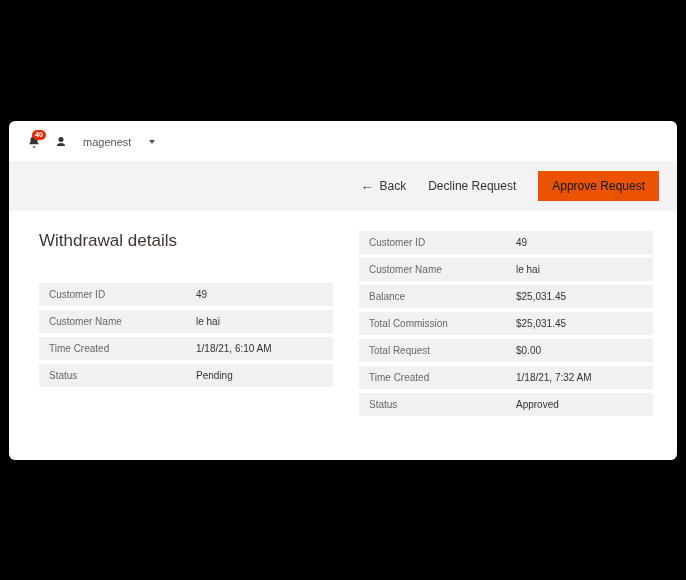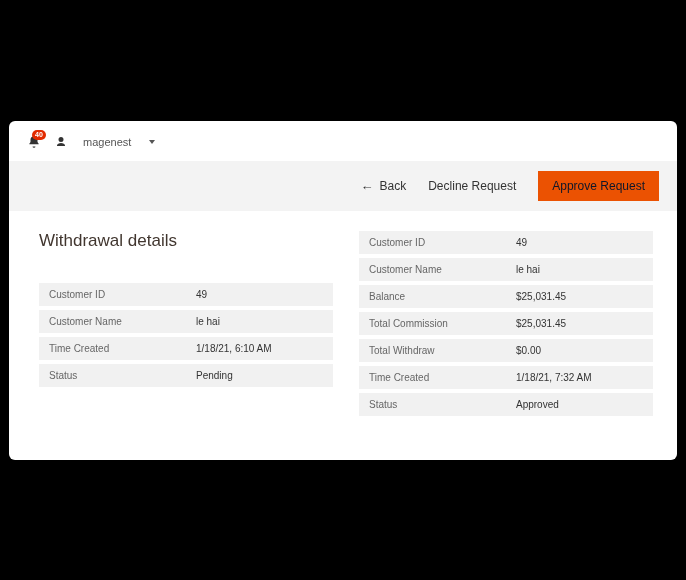--- a/index.html
+++ b/index.html
@@ -215,21 +215,21 @@
               </tr>
               <tr>
                 <td class="label">Balance</td>
                 <td class="value">$25,031.45</td>
               </tr>
               <tr>
                 <td class="label">Total Commission</td>
                 <td class="value">$25,031.45</td>
               </tr>
               <tr>
-                <td class="label">Total Withdraw</td>
+                <td class="label">Total Request</td>
                 <td class="value">$0.00</td>
               </tr>
               <tr>
                 <td class="label">Time Created</td>
                 <td class="value">1/18/21, 7:32 AM</td>
               </tr>
               <tr>
                 <td class="label">Status</td>
                 <td class="value">Approved</td>
               </tr>

